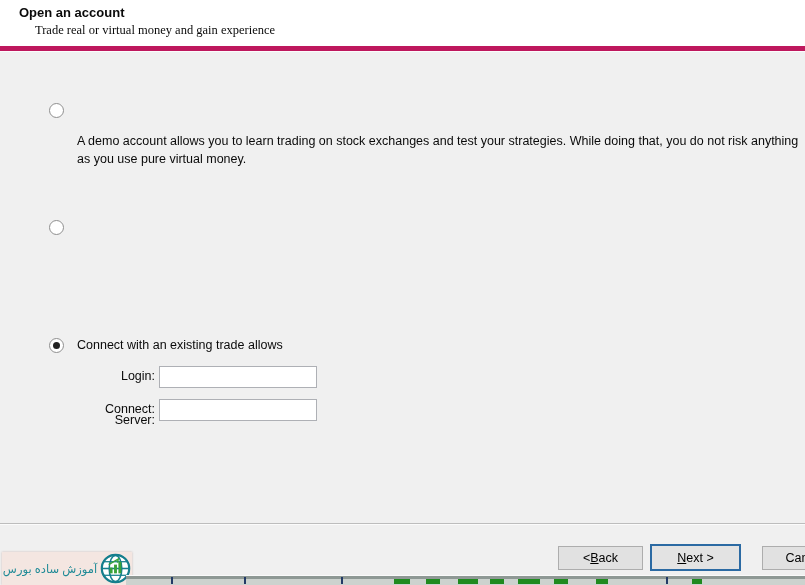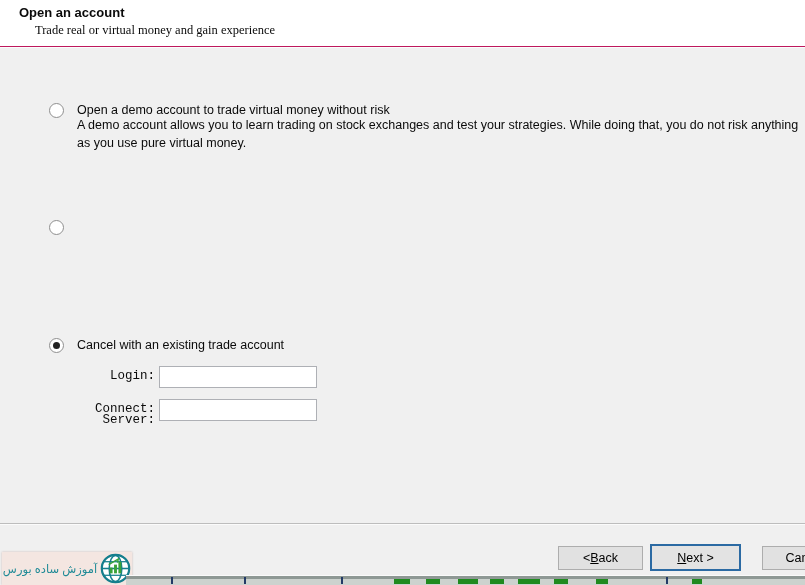--- a/index.html
+++ b/index.html
@@ -10,36 +10,36 @@
   }
   html,body{margin:0;padding:0;}
   body{font-family:"Liberation Sans","DejaVu Sans",sans-serif;background:#ffffff;}
   .dialog{
     position:relative;width:805px;height:585px;overflow:hidden;
     background:#f0f0f0;color:#0a0a0a;
   }
   
   .wizard-header{
     position:absolute;top:0;left:0;right:0;height:46px;background:#ffffff;
-    border-bottom:1px solid #be185d;box-shadow:0 1px 0 #fcfcfc;
+    border-bottom:5px solid #be185d;box-shadow:0 1px 0 #fcfcfc;
   }
   .wizard-title{position:absolute;left:19px;top:5px;font-size:13px;font-weight:bold;}
   .wizard-subtitle{position:absolute;left:35px;top:23px;font-size:12.5px;font-family:Liberation Serif, serif;}
   
   .radio{
     position:absolute;width:15px;height:15px;border:1px solid #8f8f8f;border-radius:50%;
     background:#ffffff;box-sizing:border-box;
   }
   .radio.selected::after{
     content:"";position:absolute;left:3px;top:3px;width:7px;height:7px;border-radius:50%;background:#222222;
   }
   .opt-label{position:absolute;left:77px;font-size:12.5px;line-height:16px;white-space:nowrap;}
   .opt-desc{position:absolute;left:77px;width:724px;font-size:12.5px;line-height:18px;color:#0a0a0a;}
   
-  .form-label{position:absolute;left:55px;width:100px;text-align:right;font-size:12.5px;font-family:Liberation Mono, monospace;}
+  .form-label{position:absolute;left:55px;width:100px;text-align:right;font-size:12.5px;}
   .text-input{
     position:absolute;left:159px;width:158px;height:22px;box-sizing:border-box;
     border:1px solid #aeb0b5;background:#ffffff;font-family:inherit;font-size:12.5px;padding:2px 4px;outline:none;
   }
   .server-select{
     position:absolute;left:159px;top:431px;width:307px;height:22px;box-sizing:border-box;
     border:1px solid #b0b0b0;background:#d5d5d5;color:#9a9a9a;font-size:12.5px;
     line-height:20px;padding:0 6px;white-space:nowrap;overflow:hidden;
   }
   .server-chevron{
@@ -79,27 +79,26 @@
 <body>
 
 <div class="dialog">
 
   <div class="wizard-header">
     <div class="wizard-title">Open an account</div>
     <div class="wizard-subtitle">Trade real or virtual money and gain experience</div>
   </div>
 
   <div class="radio" style="top:103px;left:49px;"></div>
-  <div class="opt-label" style="top:102px;">Open a demo account to trade virtual money without risk</div>
-  <div class="opt-desc" style="top:116px;">A demo account allows you to learn trading on stock exchanges and test your strategies. While doing that, you do not risk anything as you use pure virtual money.</div>
+  <div class="opt-desc" style="top:132px;">A demo account allows you to learn trading on stock exchanges and test your strategies. While doing that, you do not risk anything as you use pure virtual money.</div>
 
   <div class="radio" style="top:220px;left:49px;"></div>
 
   <div class="radio selected" style="top:338px;left:49px;"></div>
-  <div class="opt-label" style="top:337px;">Cancel with an existing trade account</div>
+  <div class="opt-label" style="top:337px;">Connect with an existing trade allows</div>
 
   <div class="form-label" style="top:369px;">Login:</div>
   <input class="text-input" style="top: 366px;" type="text">
 
   <div class="form-label" style="top:402px;">Connect:</div>
   <input class="text-input" style="top: 399px;" type="text">
 
   <div class="form-label" style="top:413px;">Server:</div>
 
   <div class="footer-sep"></div>

